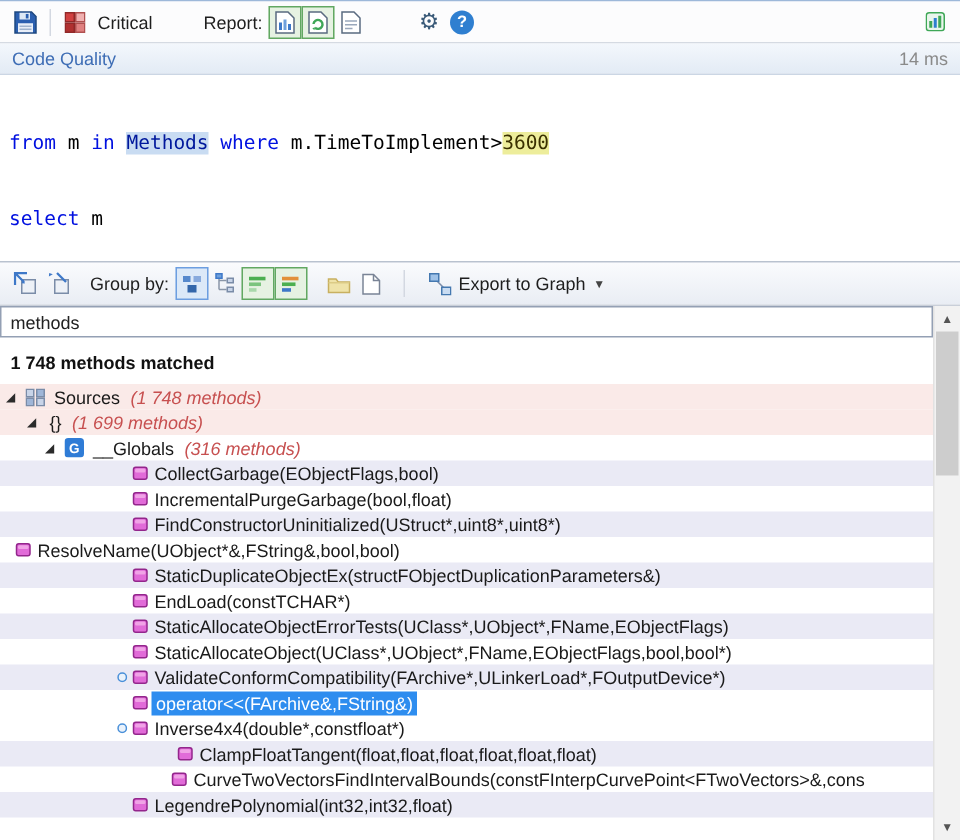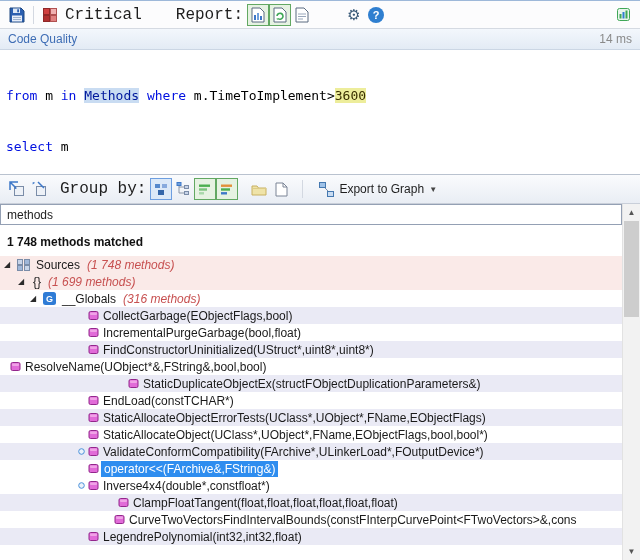--- a/index.html
+++ b/index.html
@@ -8,21 +8,21 @@
   .window{width:640px;height:560px;display:flex;flex-direction:column;border-top:1px solid #9DB8D9;box-sizing:border-box;}
 
   
   .tb-top{height:28px;flex:0 0 28px;display:flex;align-items:center;background:#FCFCFD;
           border-bottom:1px solid #D5DAE2;padding:0 6px;box-sizing:border-box;}
   .icon-btn{display:flex;align-items:center;justify-content:center;width:22px;height:22px;
             border:1px solid transparent;box-sizing:border-box;cursor:default;}
   .framed-green{border:1px solid #62A862;background:#E6F2E2;}
   .framed-blue{border:1px solid #6D9EE0;background:#DCE9F8;}
   .sep{width:1px;height:18px;background:#D3D8E1;margin:0 5px;flex:0 0 1px;}
-  .tb-label{font-size:16px;color:#1E1E1E;margin:0 4px;font-family:Liberation Mono, monospace;}
+  .tb-label{font-size:12px;color:#1E1E1E;margin:0 4px;}
   .gear-glyph{font-size:15px;color:#3A5A78;line-height:1;}
   .help-circle{width:16px;height:16px;border-radius:50%;background:#2F7FD0;color:#fff;
                font-size:11px;font-weight:bold;display:flex;align-items:center;justify-content:center;}
   .spacer{flex:1;}
 
   
   .query-header{height:20px;flex:0 0 20px;background:linear-gradient(#F3F7FC,#E3EBF5);
                 border-bottom:1px solid #CBD6E4;display:flex;align-items:center;padding:0 8px;font-size:12px;}
   .qh-title{color:#3E6DB5;}
   .qh-time{margin-left:auto;color:#8A8A8A;}
@@ -285,21 +285,21 @@
           <div class="trow" style="">
             <span class="marker"></span>
             <span class="micon">
               <svg width="11" height="11" viewBox="0 0 11 11">
                 <rect x="1" y="1.5" width="9" height="8" rx="1.5" fill="#E16BD8" stroke="#93268C"></rect>
                 <rect x="2" y="2.5" width="7" height="2.5" rx="1" fill="#F0A3E6"></rect>
               </svg>
             </span>
             <span class="tlabel">ResolveName(UObject*&amp;,FString&amp;,bool,bool)</span>
           </div>
-          <div class="trow stripe" style="padding-left: 118px; align-items: center;">
+          <div class="trow stripe" style="padding-left: 78px; align-items: center;">
             <span class="marker"></span>
             <span class="micon">
               <svg width="11" height="11" viewBox="0 0 11 11">
                 <rect x="1" y="1.5" width="9" height="8" rx="1.5" fill="#E16BD8" stroke="#93268C"></rect>
                 <rect x="2" y="2.5" width="7" height="2.5" rx="1" fill="#F0A3E6"></rect>
               </svg>
             </span>
             <span class="tlabel">StaticDuplicateObjectEx(structFObjectDuplicationParameters&amp;)</span>
           </div>
           <div class="trow" style="padding-left: 78px;">

